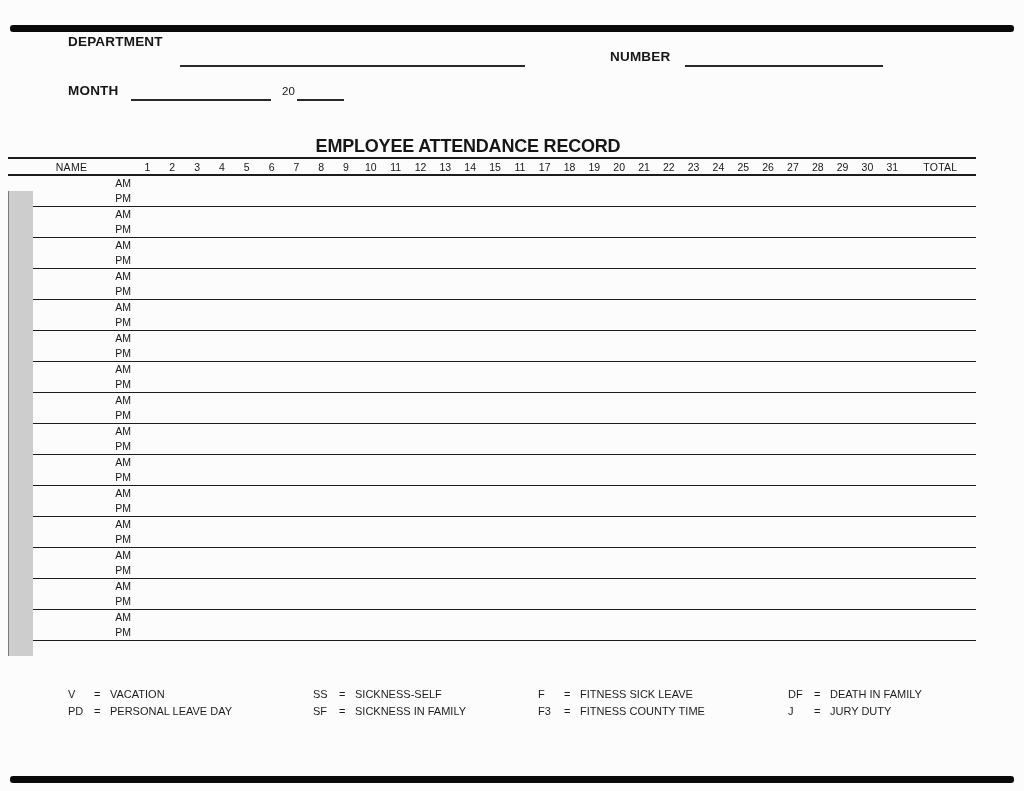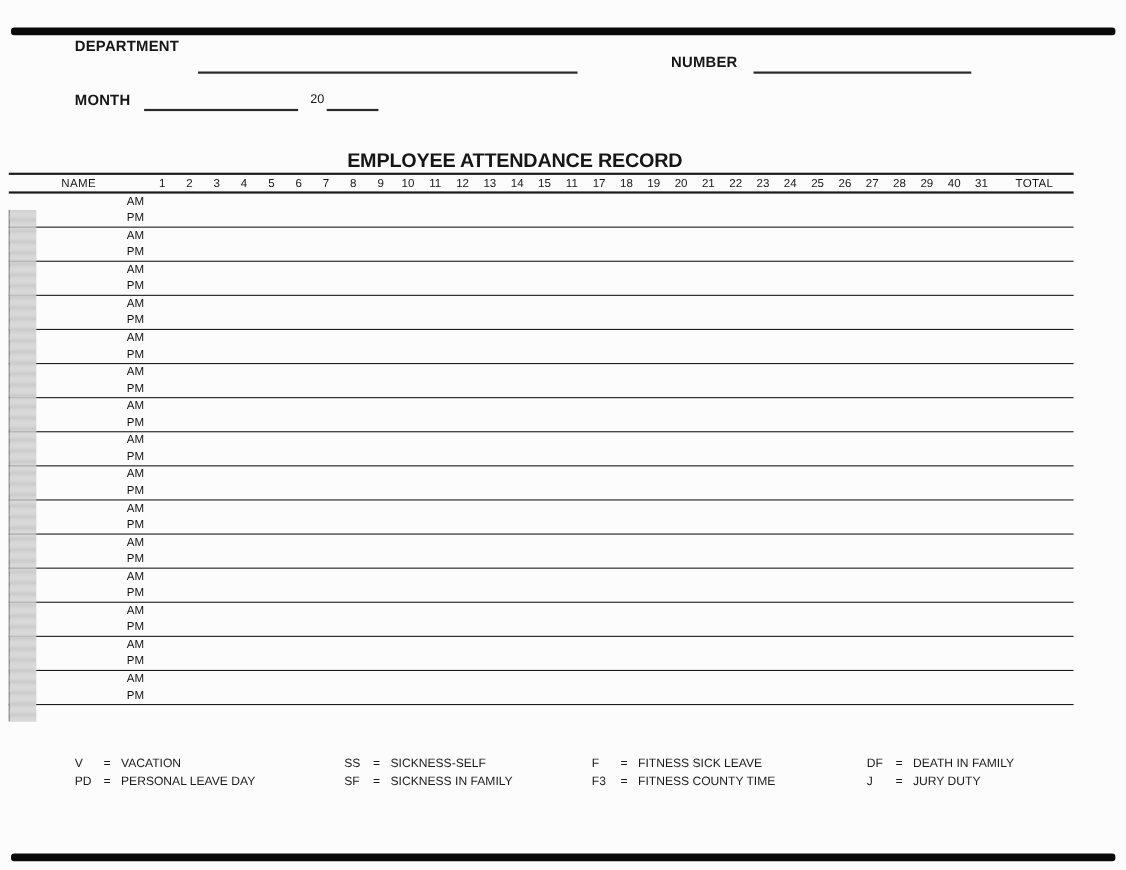--- a/index.html
+++ b/index.html
@@ -106,21 +106,21 @@
       <span class="h-day">20</span>
       <span class="h-day">21</span>
       <span class="h-day">22</span>
       <span class="h-day">23</span>
       <span class="h-day">24</span>
       <span class="h-day">25</span>
       <span class="h-day">26</span>
       <span class="h-day">27</span>
       <span class="h-day">28</span>
       <span class="h-day">29</span>
-      <span class="h-day">40</span>
+      <span class="h-day">30</span>
       <span class="h-day">31</span>
       <span class="h-total" id="h-total">TOTAL</span>
   </div>
   <div id="t-body">
       <div class="pair">
         <div class="prow prow-am">
           <div class="c-name">AM</div>
           <div class="c-day"></div>
           <div class="c-day"></div>
           <div class="c-day"></div>

